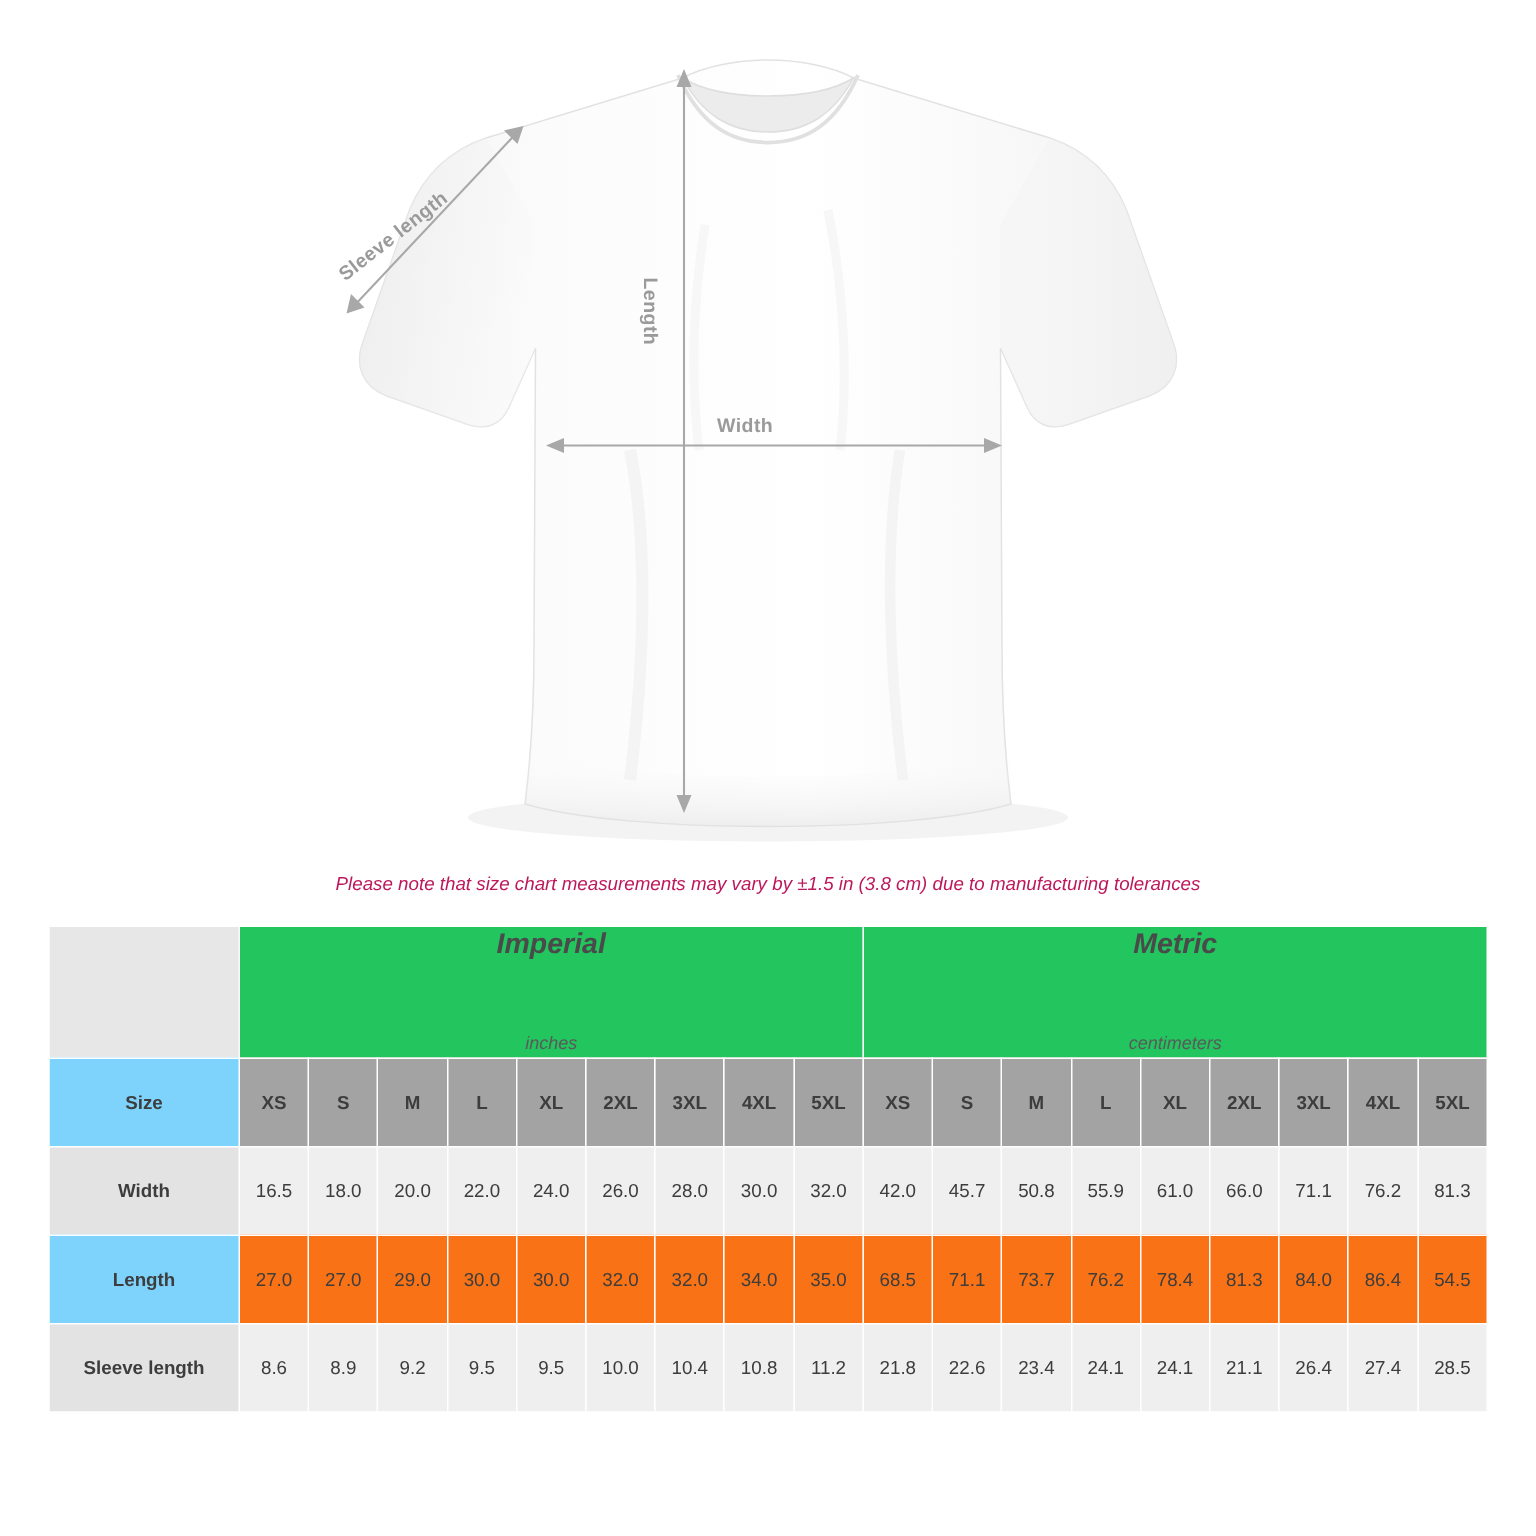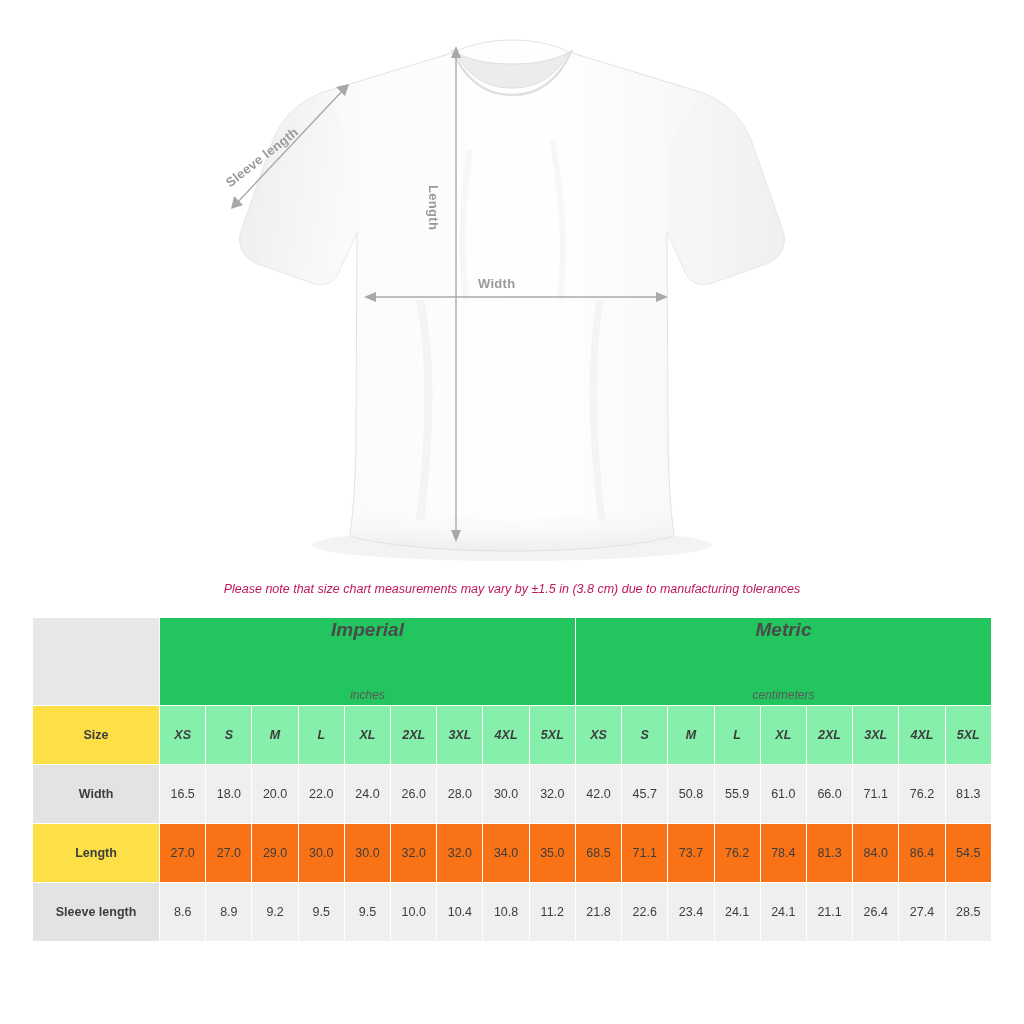--- a/index.html
+++ b/index.html
@@ -107,34 +107,33 @@
     font-size: 12px;
     font-style: italic;
     color: #5a5a5a;
     line-height: 1.6;
     margin-top: 44px;
   }
   .corner-cell {
     background: #e7e7e7;
   }
   .row-head {
-    background: #fde047;
+    background: #7dd3fc;
     font-weight: bold;
     color: #3d3d3d;
     font-size: 13px;
     height: 59px;
     width: 127px;
   }
   .col-head {
-    background: #86efac;
+    background: #a3a3a3;
     font-weight: bold;
     font-size: 13px;
     color: #3a3a3a;
     height: 59px;
-    font-style: italic;
   }
   tr.band-a td.val { background: #f97316; }
   tr.band-b td.val { background: #efefef; }
   tr.band-b .row-head { background: #e3e3e3; }
   td.val { height: 59px; }
   .size-col { width: 46.2px; }
 </style>
 </head>
 <body>
 

